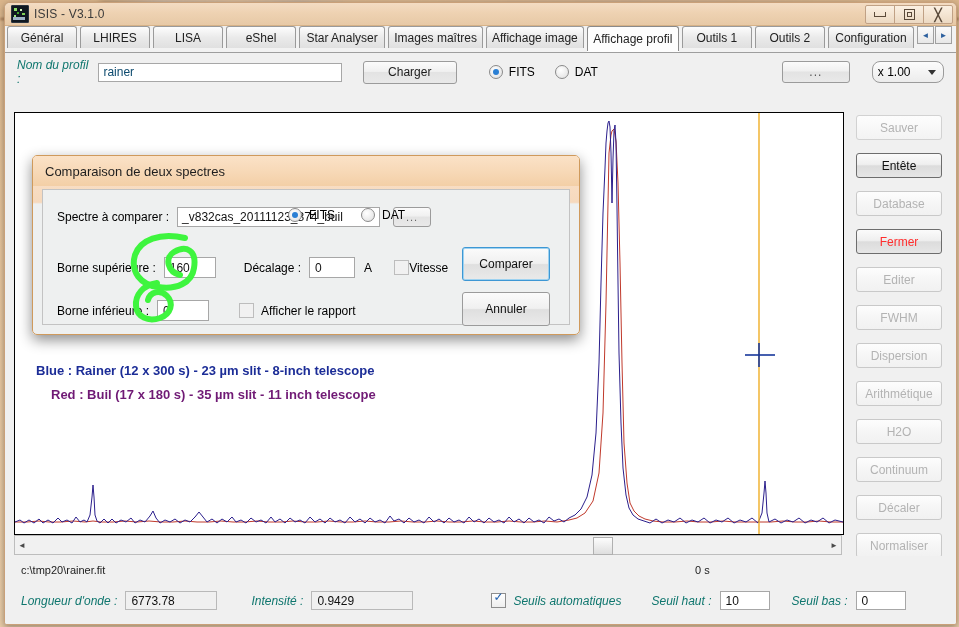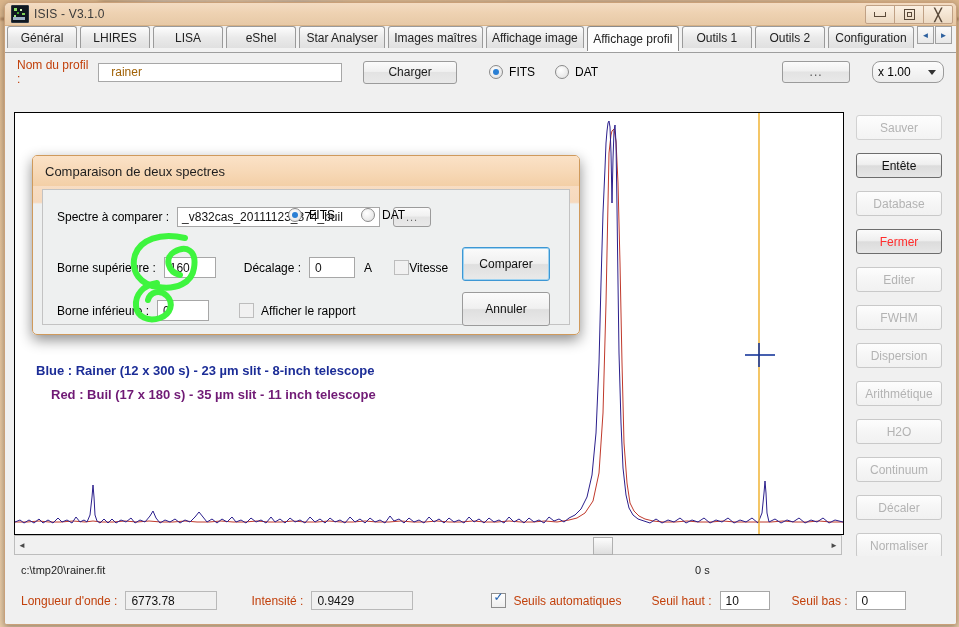--- a/index.html
+++ b/index.html
@@ -144,30 +144,30 @@
   }
 
   
   #toolbar {
     position: relative;
     height: 38px;
     background: #f0f0f0;
     display: flex; align-items: center;
     padding: 0 12px;
   }
-  .lbl { font-size: 12px; color: #c2410c; }
+  .lbl { font-size: 12px; color: #0f766e; font-style: italic; }
   #profile-label { margin-right: 8px; }
   #profile-input {
     width: 258px; height: 19px;
     border: 1px solid #a7a7a7;
     background: #fff;
     font-family: "Liberation Sans", sans-serif;
     font-size: 12px;
-    padding: 0 12px;
-    color: #a16207;
+    padding: 0 4px;
+    color: #0c4a6e;
     box-sizing: border-box;
   }
   .btn {
     border: 1px solid #9b9b9b;
     background: linear-gradient(180deg,#fbfbfb 0%,#f0f0f0 45%,#e3e3e3 50%,#e9e9e9 100%);
     border-radius: 3px;
     font-family: "Liberation Sans", sans-serif;
     font-size: 12px;
     color: #1b1b1b;
     display: flex; align-items: center; justify-content: center;

